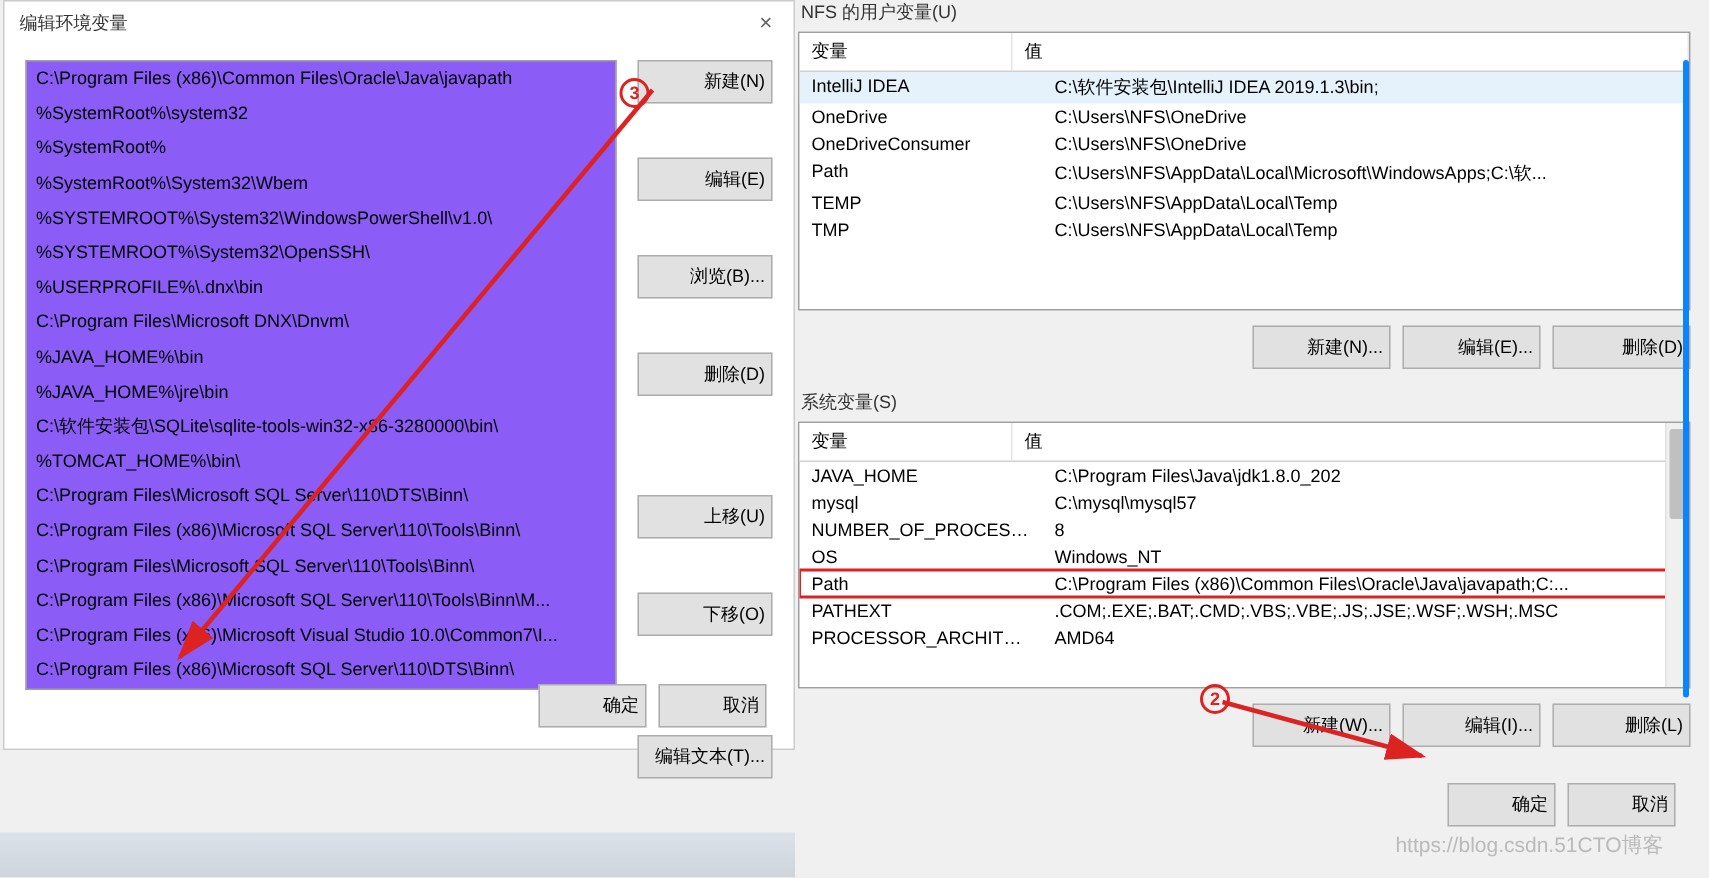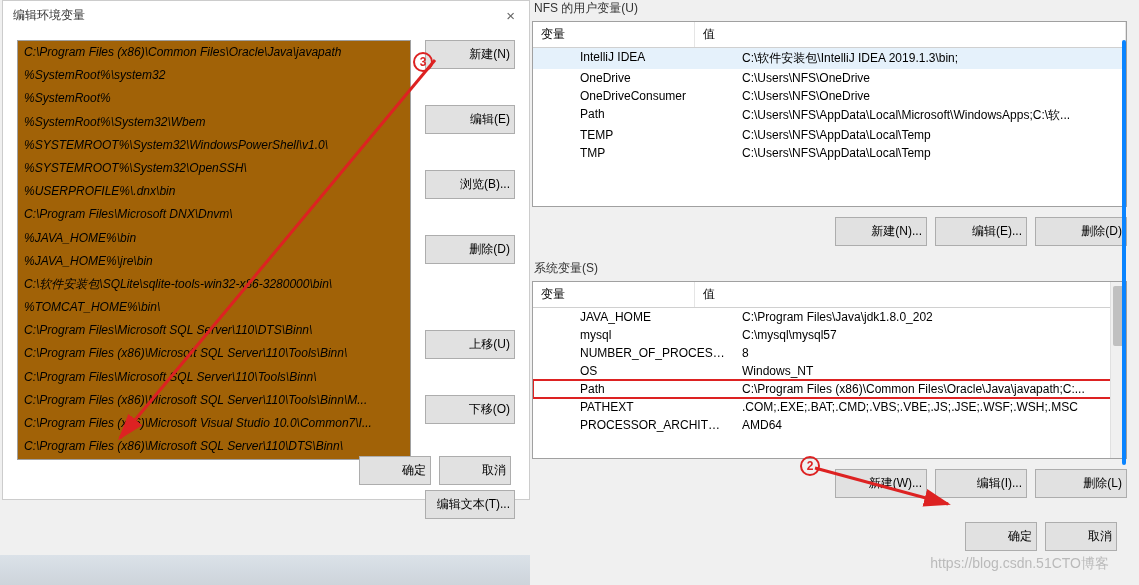--- a/index.html
+++ b/index.html
@@ -31,22 +31,21 @@
 .left-body {
   display: flex;
   padding: 10px 14px 0 14px;
   gap: 14px;
 }
 .path-list {
   flex: 1;
   border: 1px solid #a0a0a0;
   height: 420px;
   overflow: hidden;
-  background: #a16207;
-  font-style: italic;
+  background: #8b5cf6;
 }
 .path-row {
   padding: 2px 6px;
   font-size: 12px;
   white-space: nowrap;
   overflow: hidden;
   text-overflow: ellipsis;
   line-height: 1.6;
 }
 .btn-col {
@@ -94,26 +93,26 @@
   overflow: hidden;
   position: relative;
 }
 .table-head {
   display: flex;
   border-bottom: 1px solid #d0d0d0;
   background: #fff;
   font-size: 12px;
 }
 .th { padding: 4px 8px; border-right: 1px solid #e5e5e5; }
-.th.c1 { width: 162px; }
+.th.c1 { width: 142px; }
 .th.c2 { flex: 1; }
 .tbody { font-size: 12px; }
 .trow { display: flex; padding: 1px 0;}
 .trow .td { padding: 1px 8px; white-space: nowrap; overflow: hidden; text-overflow: ellipsis;}
-.td.c1 { width: 162px; margin-left: 39px; }
+.td.c1 { width: 162px; }
 .td.c2 { flex: 1; }
 .trow.sel { background: #e5f1fb; }
 .trow.highlight { outline: 2px solid #d22; outline-offset: -1px; }
 .group-btns {
   display: flex; gap: 8px;
   justify-content: flex-end;
   margin-top: 10px;
 }
 .group-btns .btn { width: 92px; }
 .right-bottom-btns {

